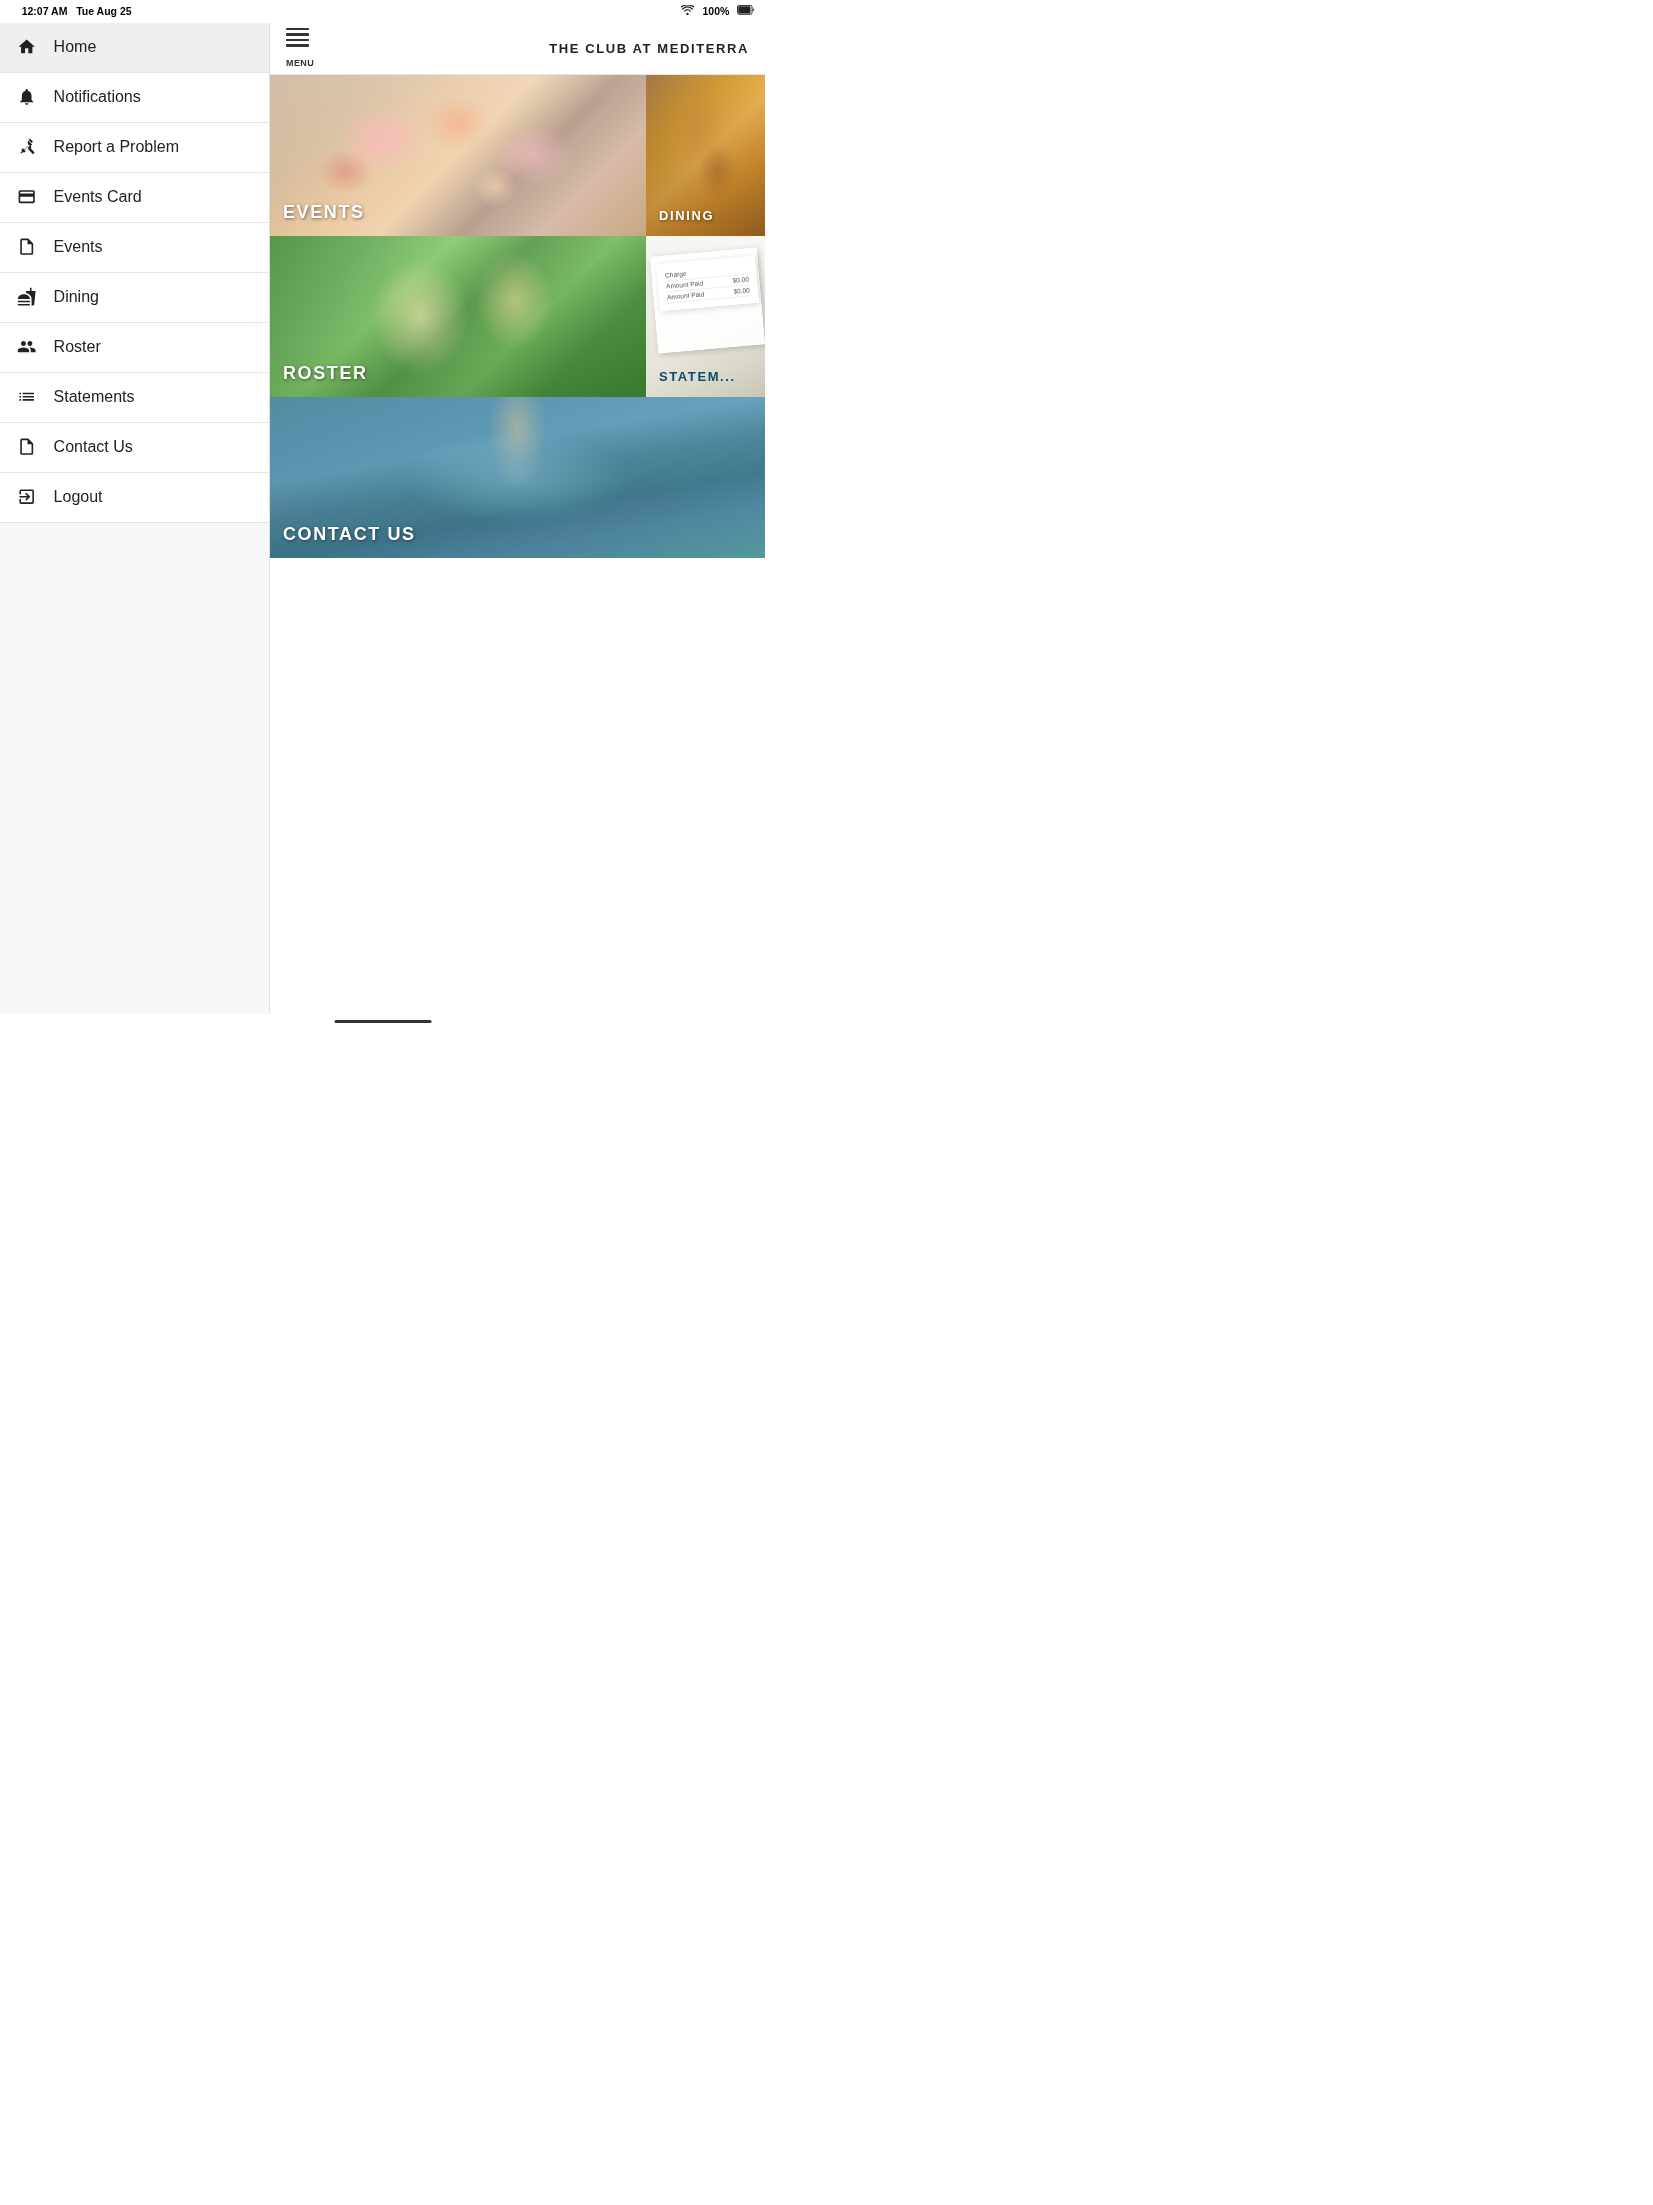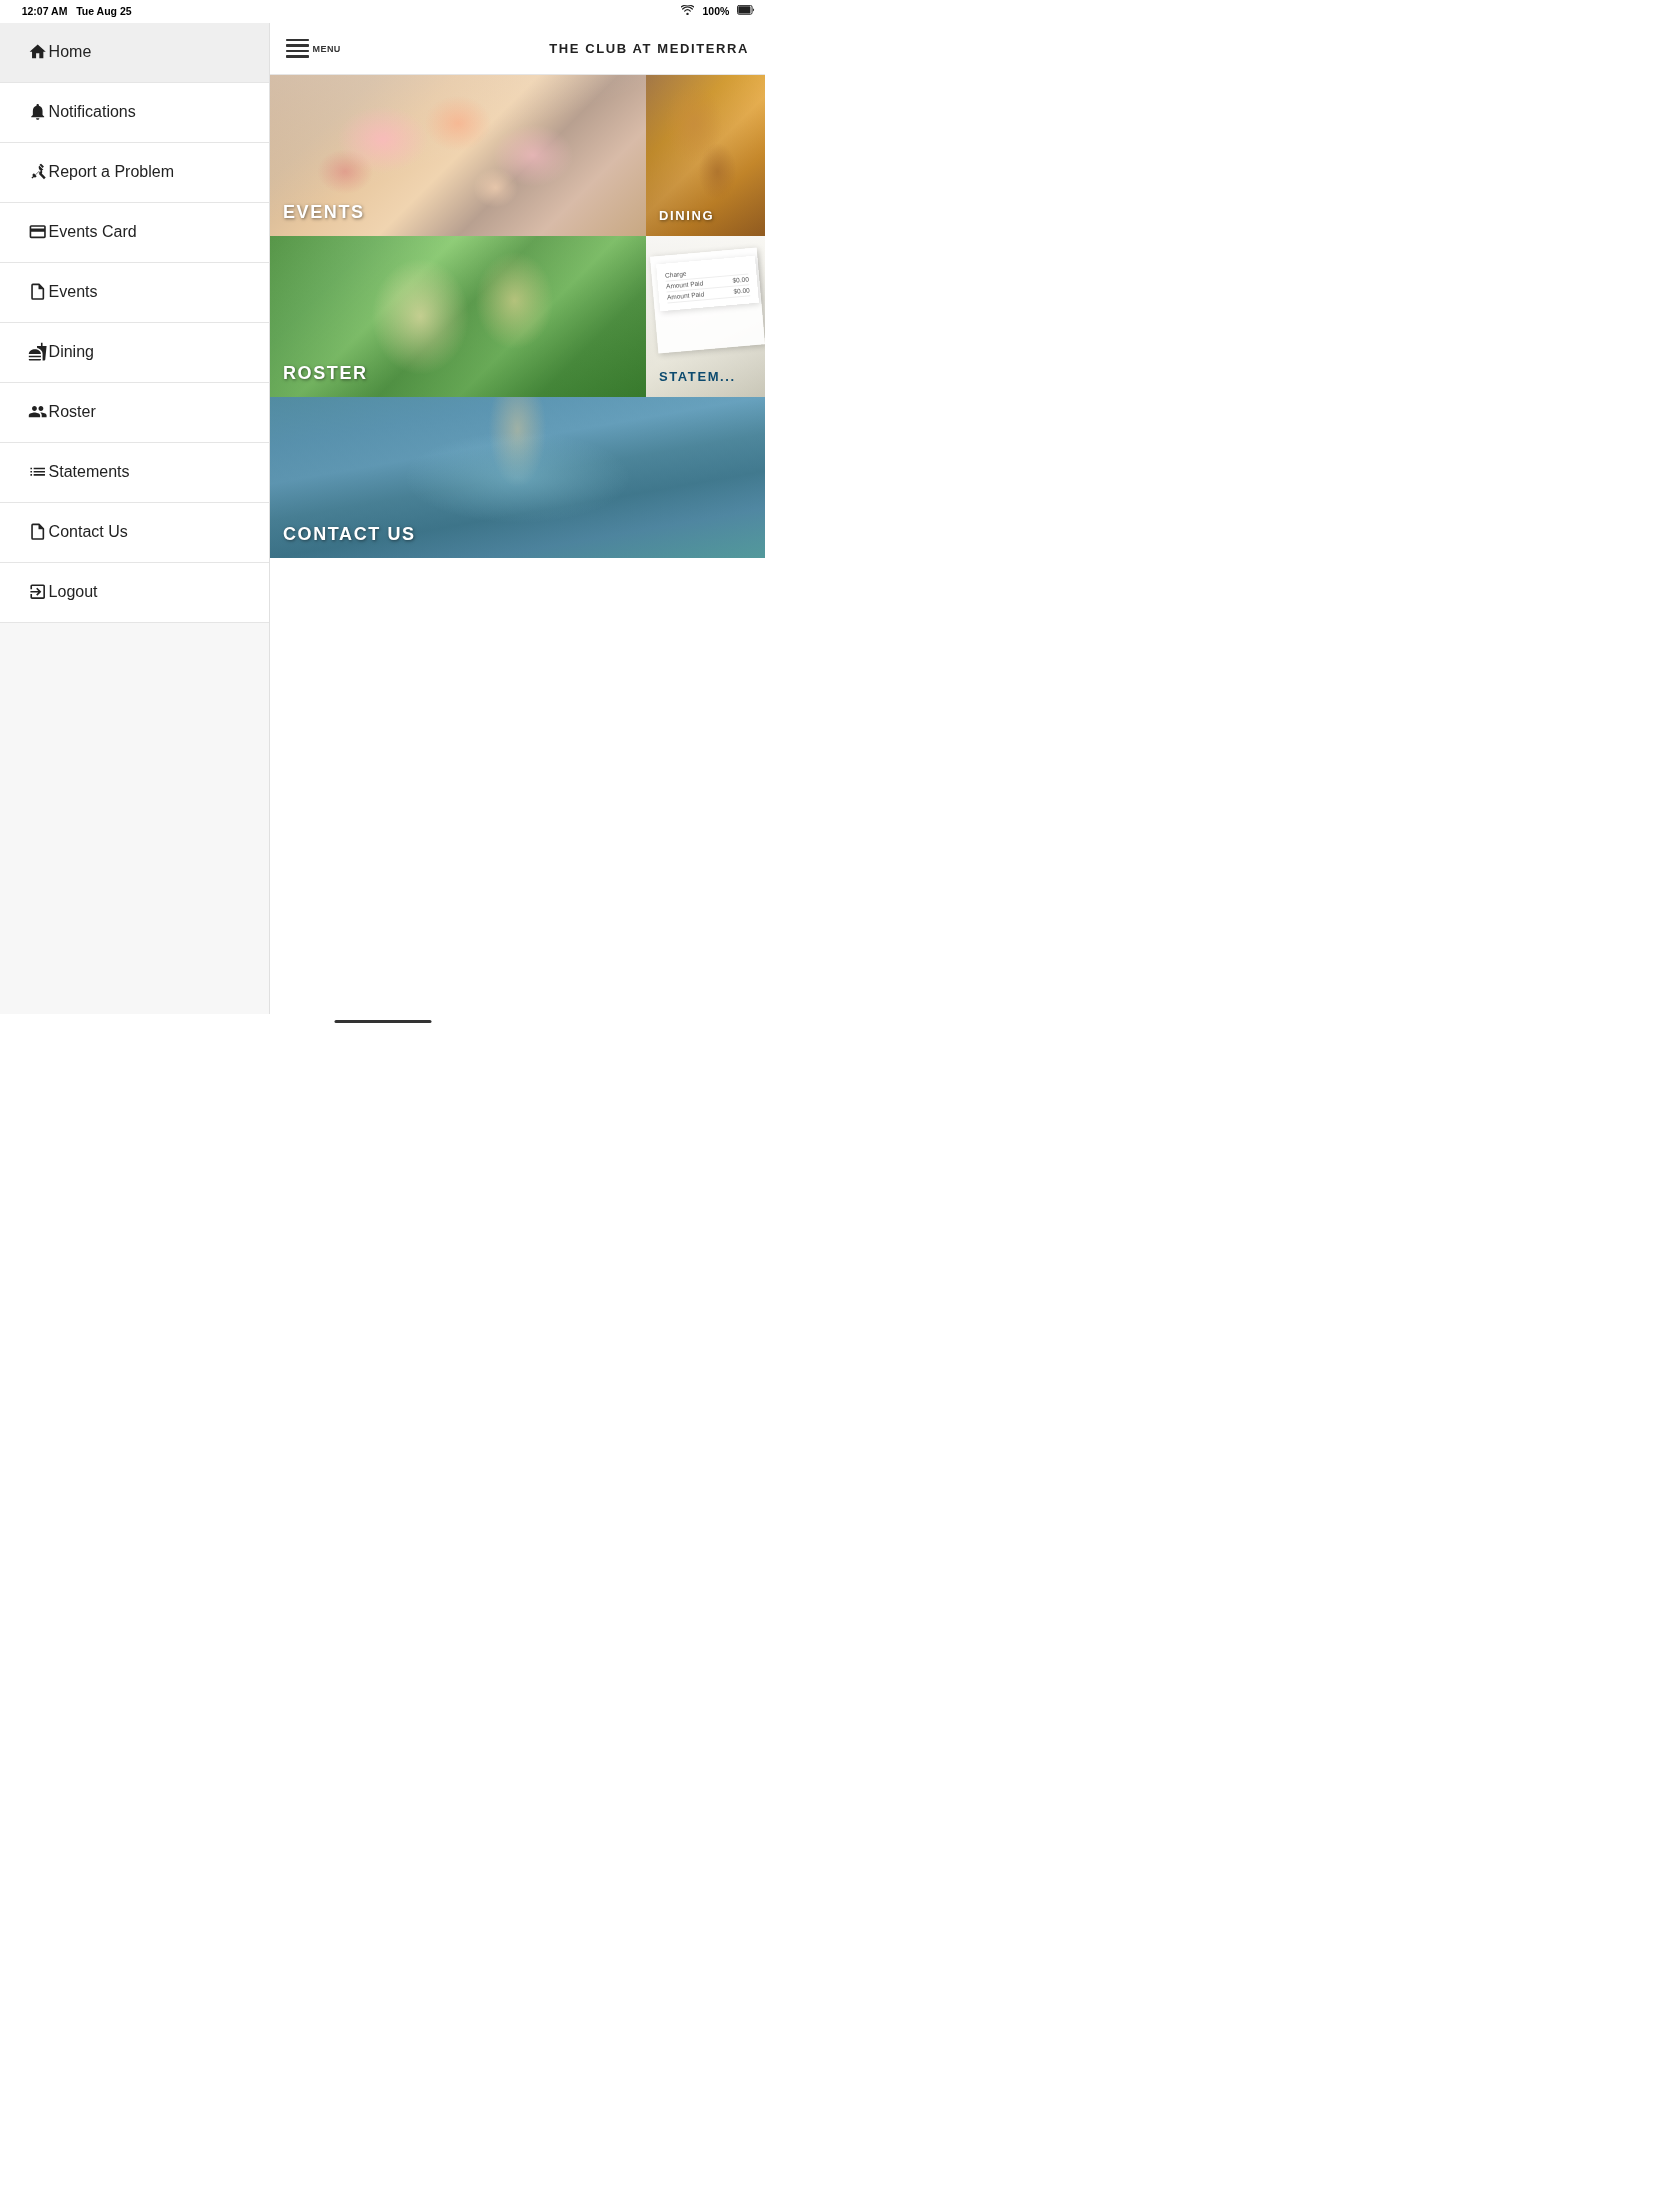--- a/index.html
+++ b/index.html
@@ -41,25 +41,26 @@
       width: 270px;
       background: #f7f7f7;
       border-right: 0.8px solid #e0e0e0;
       flex-shrink: 0;
       overflow-y: auto;
     }
 
     .sidebar-item {
       display: flex;
       align-items: center;
-      height: 60px;
-      padding: 0 26px;
+      height: 50px;
+      padding: 0 15px;
       border-bottom: 0.8px solid #e5e5e5;
       cursor: pointer;
       background: #fff;
+      gap: 16px;
     }
 
     .sidebar-item:first-child {
       background: #efefef;
     }
 
     .sidebar-icon {
       width: 22.6px;
       height: 22.6px;
       display: flex;
@@ -95,24 +96,23 @@
       display: flex;
       align-items: center;
       justify-content: space-between;
       padding: 0 16px;
       border-bottom: 0.8px solid #e5e5e5;
       flex-shrink: 0;
     }
 
     .menu-btn {
       display: flex;
-      flex-direction: row;
-      gap: 4px;
+      flex-direction: column;
+      gap: 10px;
       cursor: pointer;
-      align-items: center;
     }
 
     .menu-btn-lines {
       display: flex;
       flex-direction: column;
       gap: 3.2px;
     }
 
     .menu-line {
       width: 22.6px;

